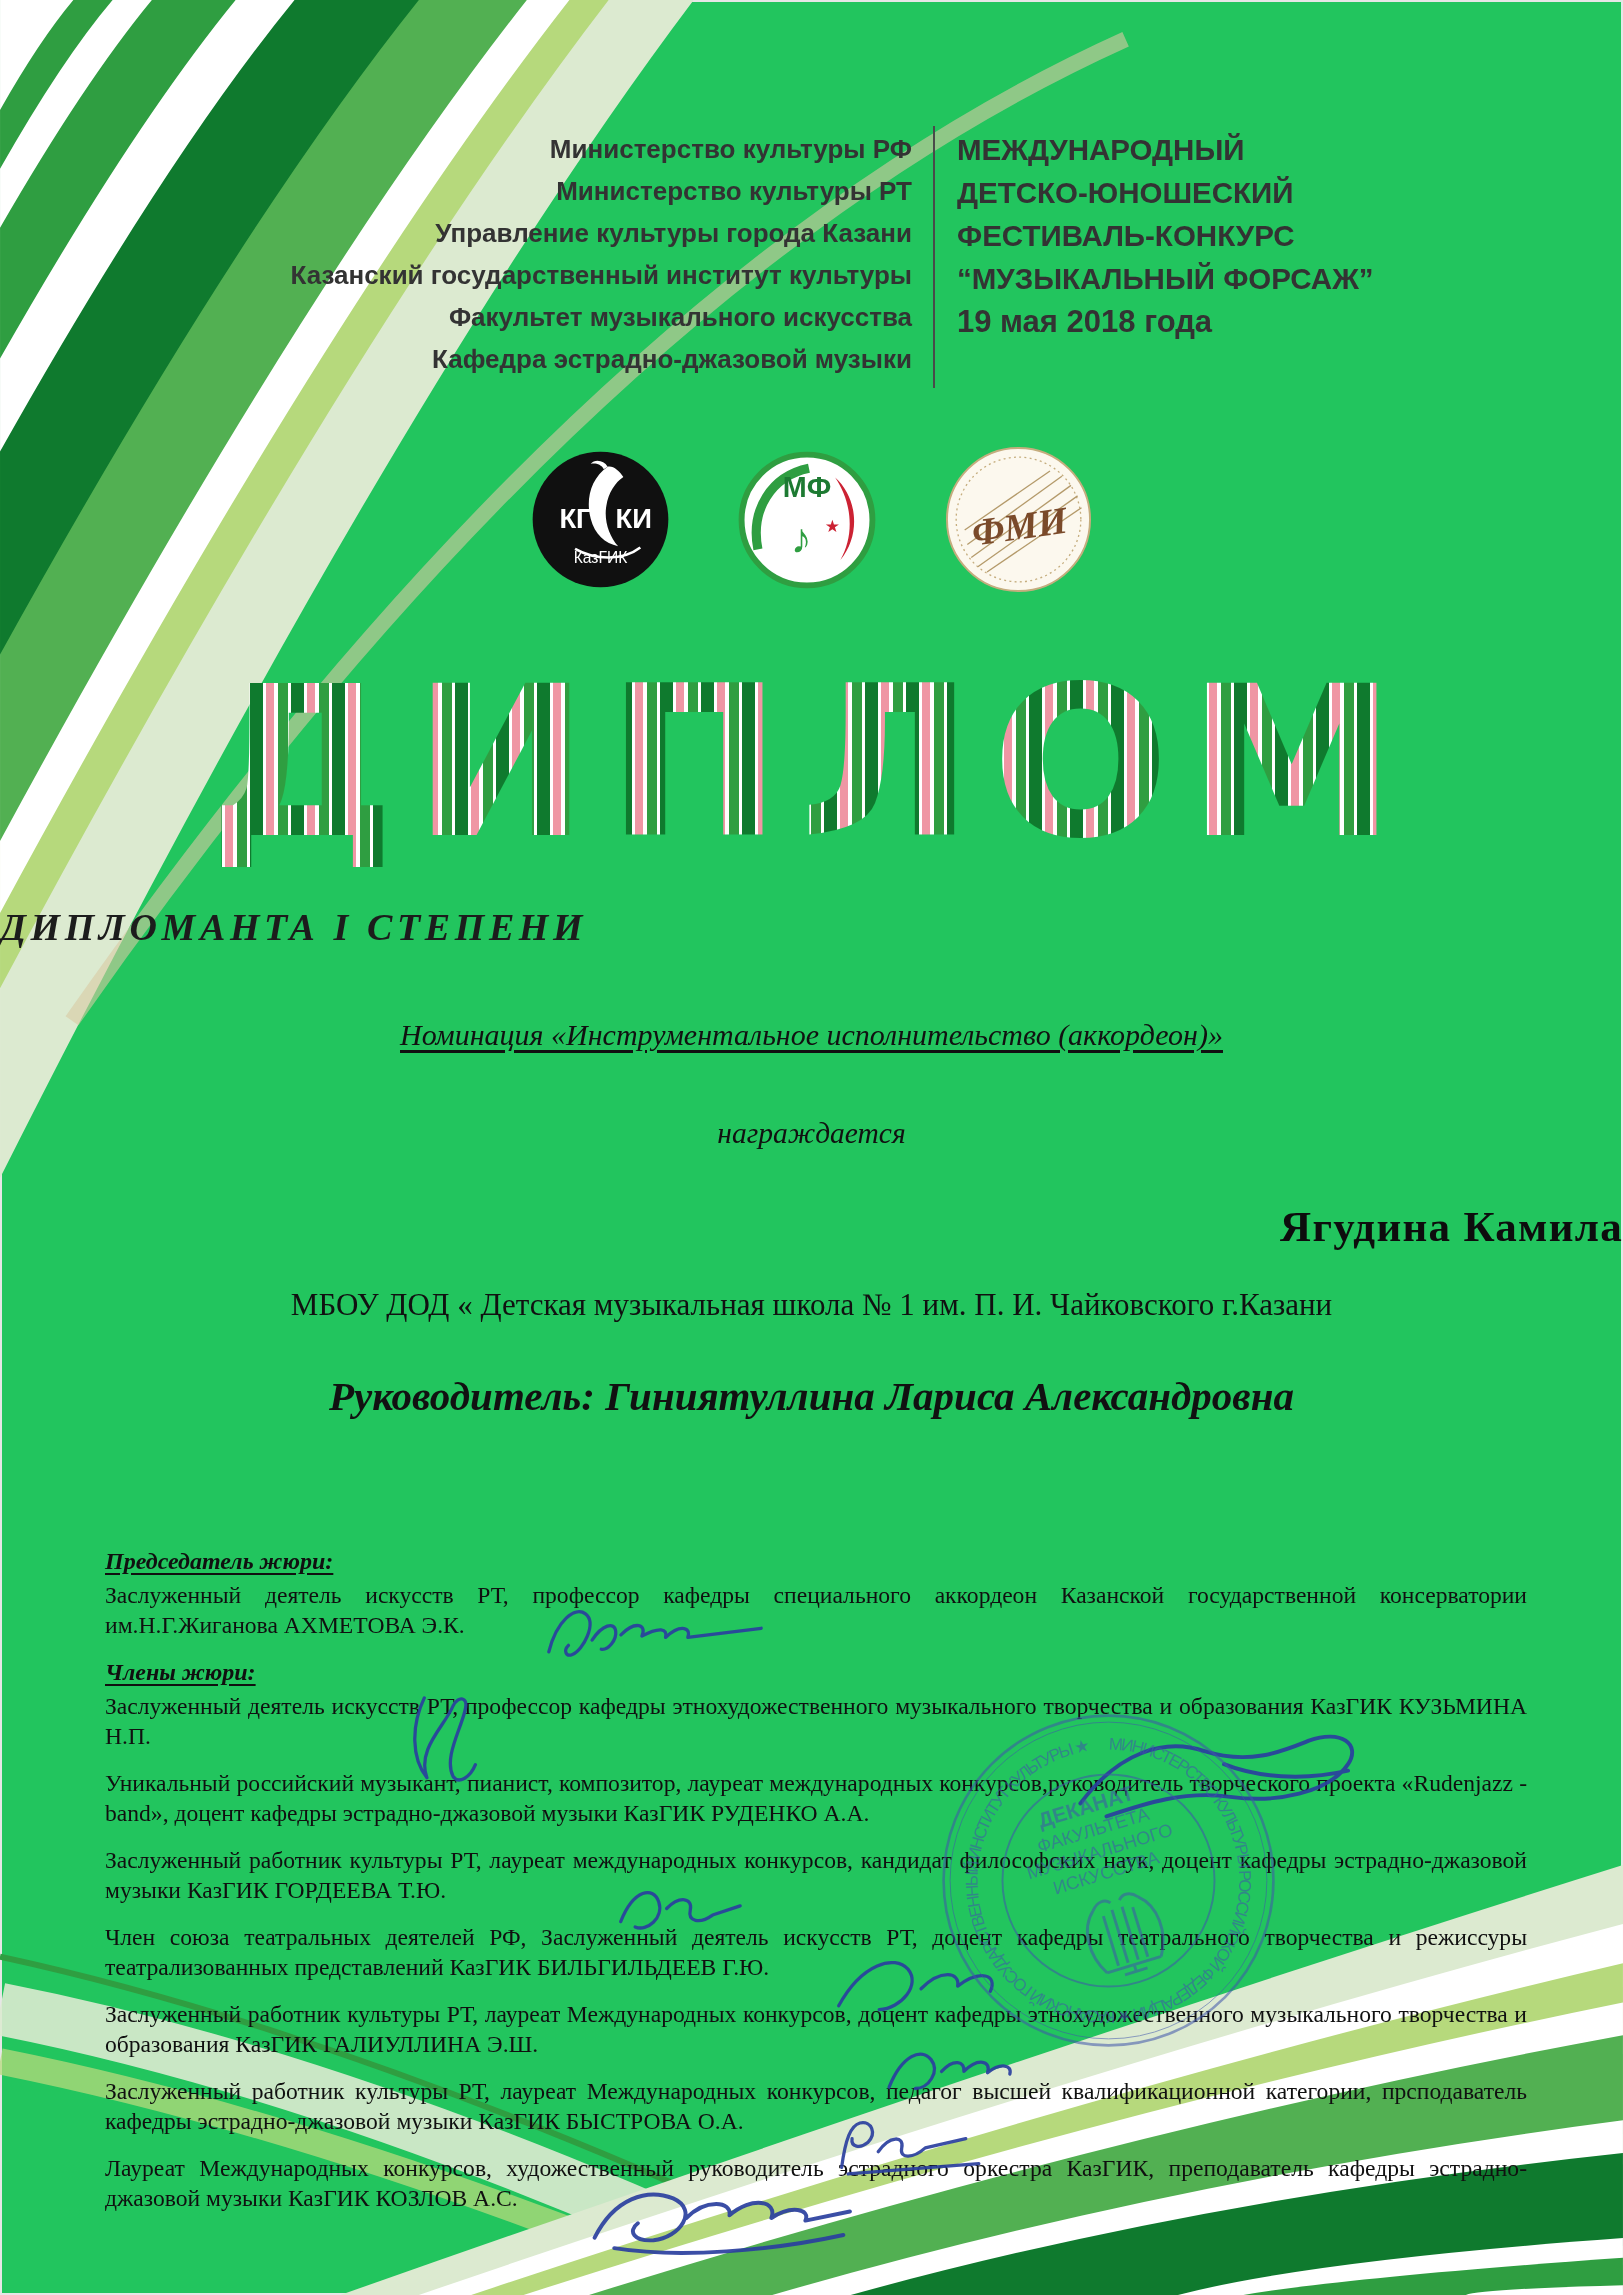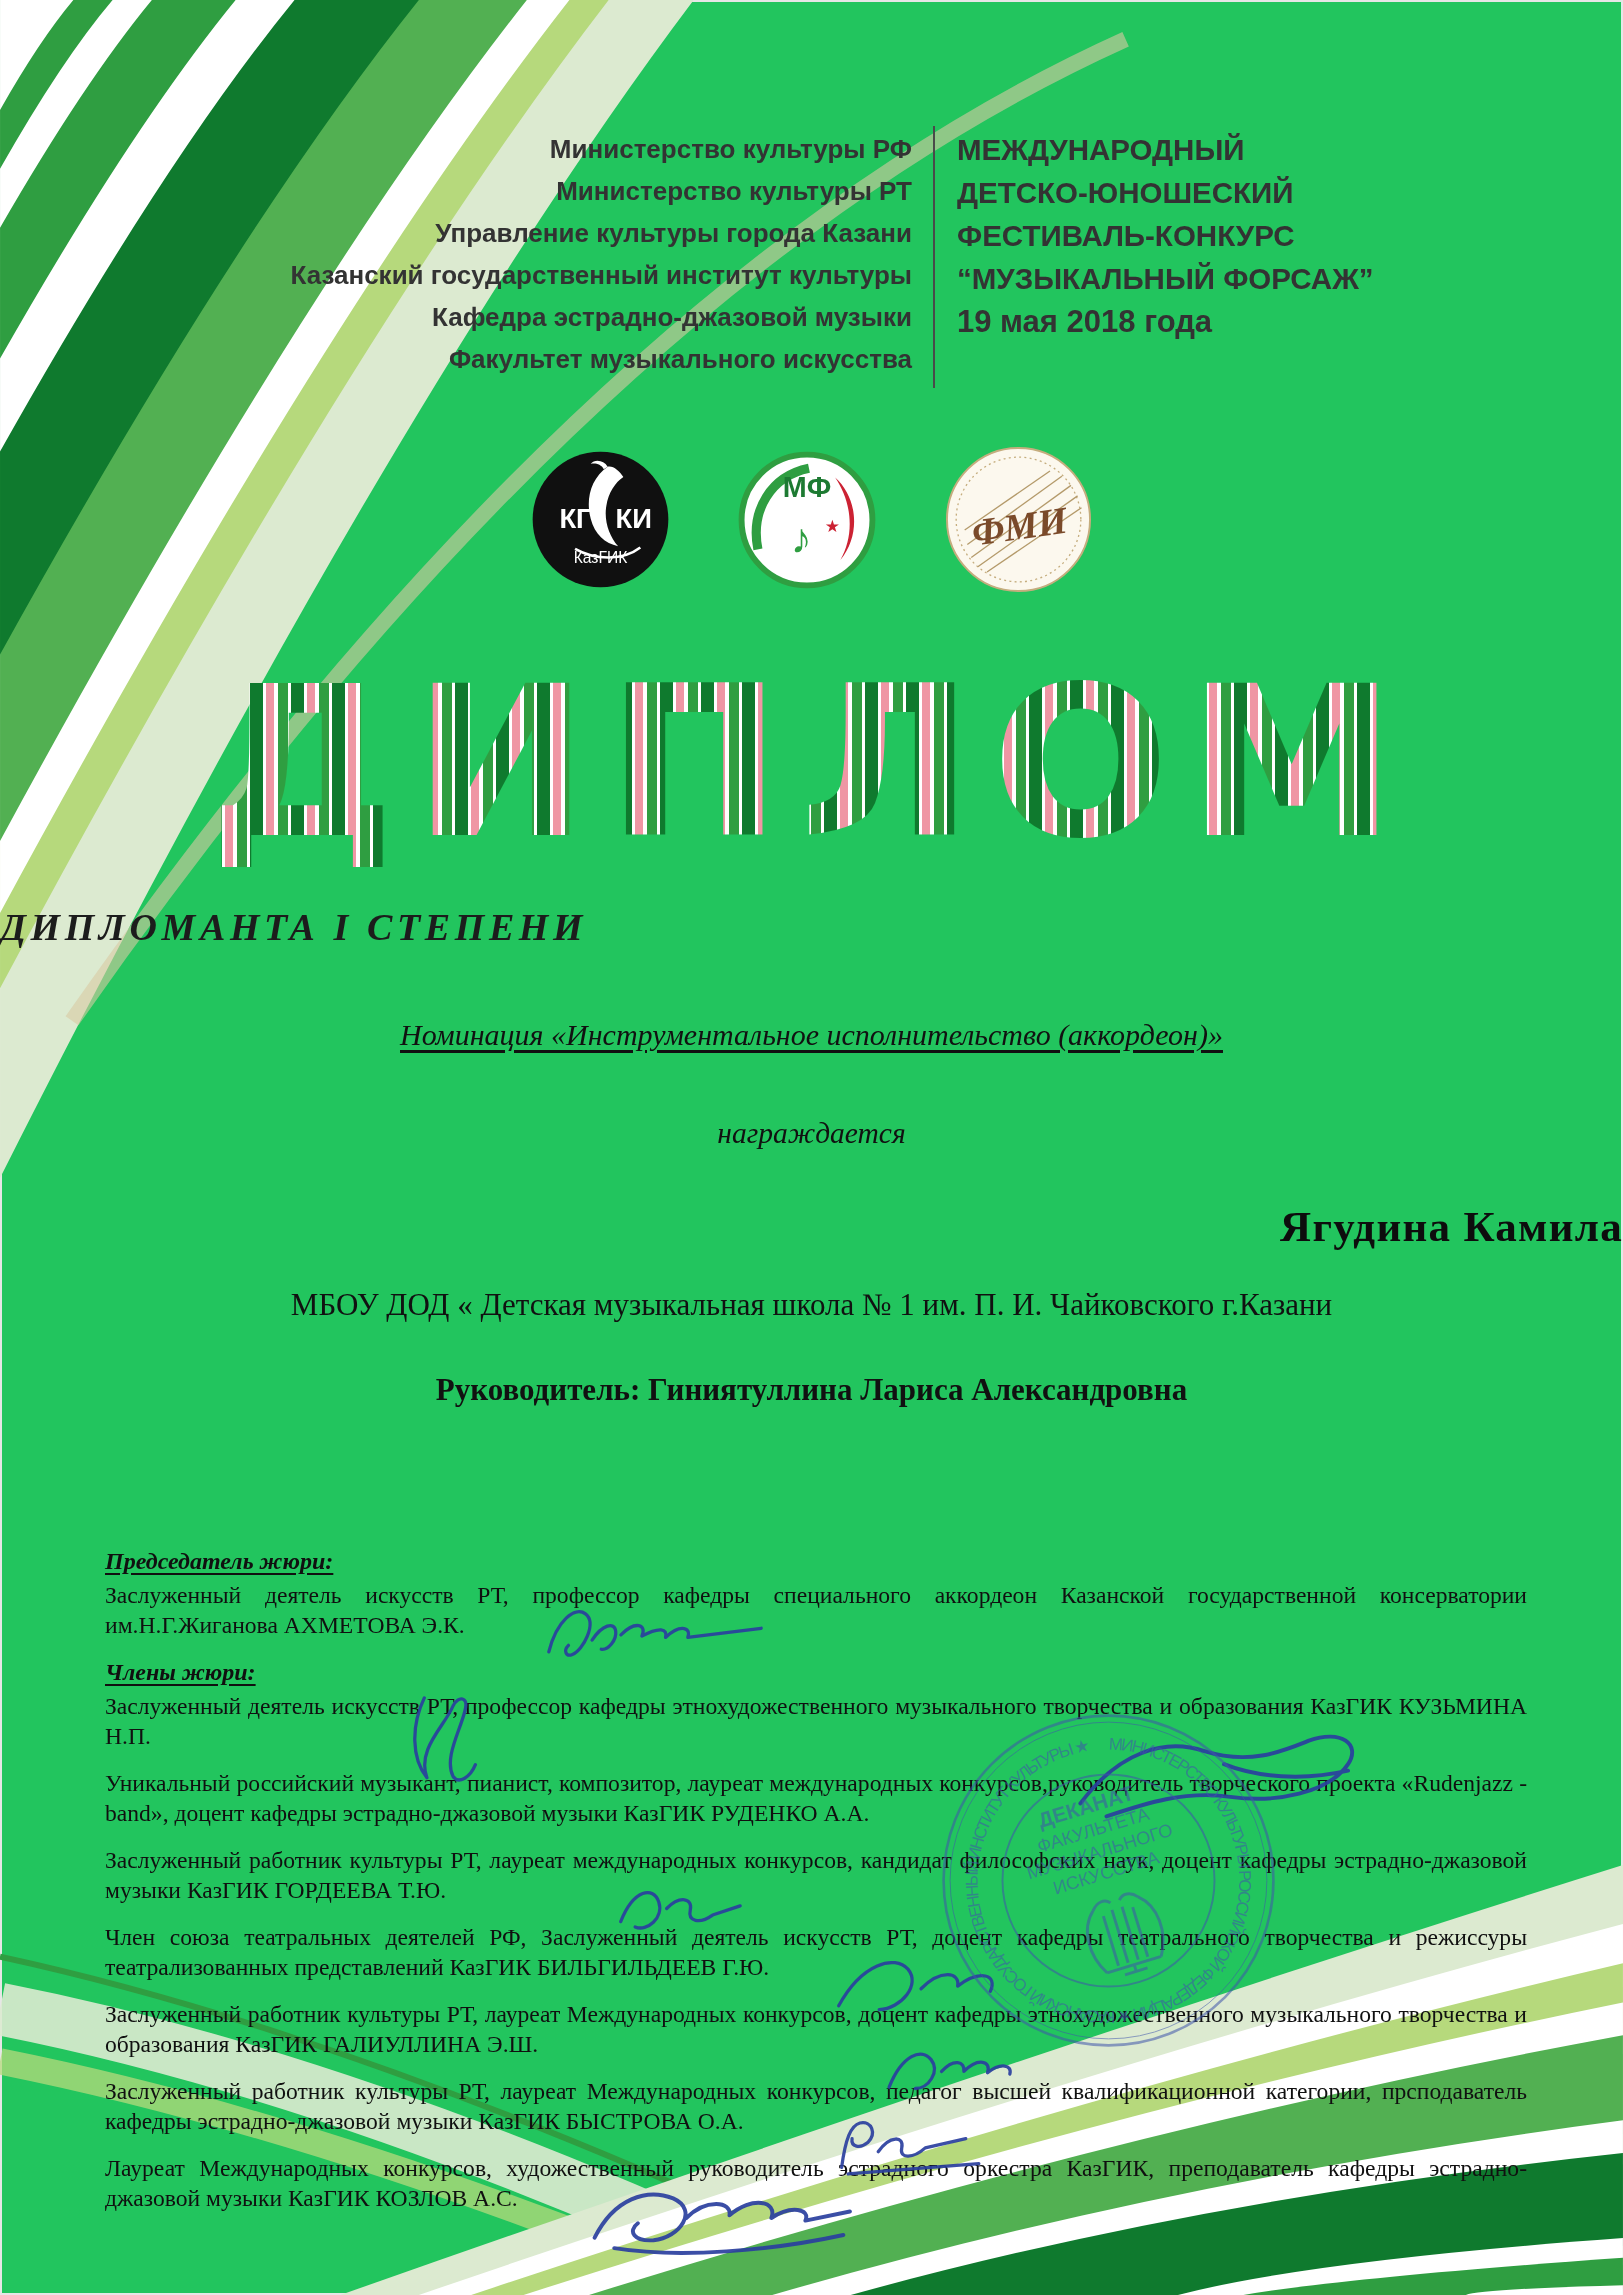--- a/index.html
+++ b/index.html
@@ -86,21 +86,21 @@
   .recipient{
     position:absolute;left:0;right:0;top:1202px;text-align:right;
     font-weight:700;font-size:43px;color:#0d0d0d;letter-spacing:1.3px;
   }
   .school{
     position:absolute;left:0;right:0;top:1287px;text-align:center;
     font-size:31px;color:#111;
   }
   .supervisor{
     position:absolute;left:0;right:0;top:1372px;text-align:center;
-    font-weight:700;font-size:31px;color:#111;
+    font-weight:700;font-style:italic;font-size:41px;color:#111;
   }
   
   .jury{
     position:absolute;left:105px;top:1537px;width:1422px;
     font-size:23.6px;line-height:30px;text-align:justify;color:#101010;
   }
   .jury-h{
     font-weight:700;font-style:italic;font-size:24px;
     text-decoration:underline;text-underline-offset:3.9px;
     margin:9.2px 0 3.9px 0;
@@ -146,22 +146,22 @@
     <path class="sw-white" d="M2480,3420 Q2000,3455 1800,3507 L2480,3507 Z"></path>
     <path class="sw-green" d="M2480,3450 Q2060,3480 1900,3507 L2480,3507 Z"></path>
     <path class="sw-white" d="M2480,3492 Q2260,3498 2240,3507 L2480,3507 Z"></path>
   </svg>
 
   <div class="org-block">
     <div>Министерство культуры РФ</div>
     <div>Министерство культуры РТ</div>
     <div>Управление культуры города Казани</div>
     <div>Казанский государственный институт культуры</div>
+    <div>Факультет музыкального искусства</div>
     <div>Кафедра эстрадно-джазовой музыки</div>
-    <div>Факультет музыкального искусства</div>
   </div>
 
   <div class="header-divider"></div>
 
   <div class="fest-block">
     <div>МЕЖДУНАРОДНЫЙ</div>
     <div>ДЕТСКО-ЮНОШЕСКИЙ</div>
     <div>ФЕСТИВАЛЬ-КОНКУРС</div>
     <div>“МУЗЫКАЛЬНЫЙ ФОРСАЖ”</div>
     <div class="fest-date">19 мая 2018 года</div>

